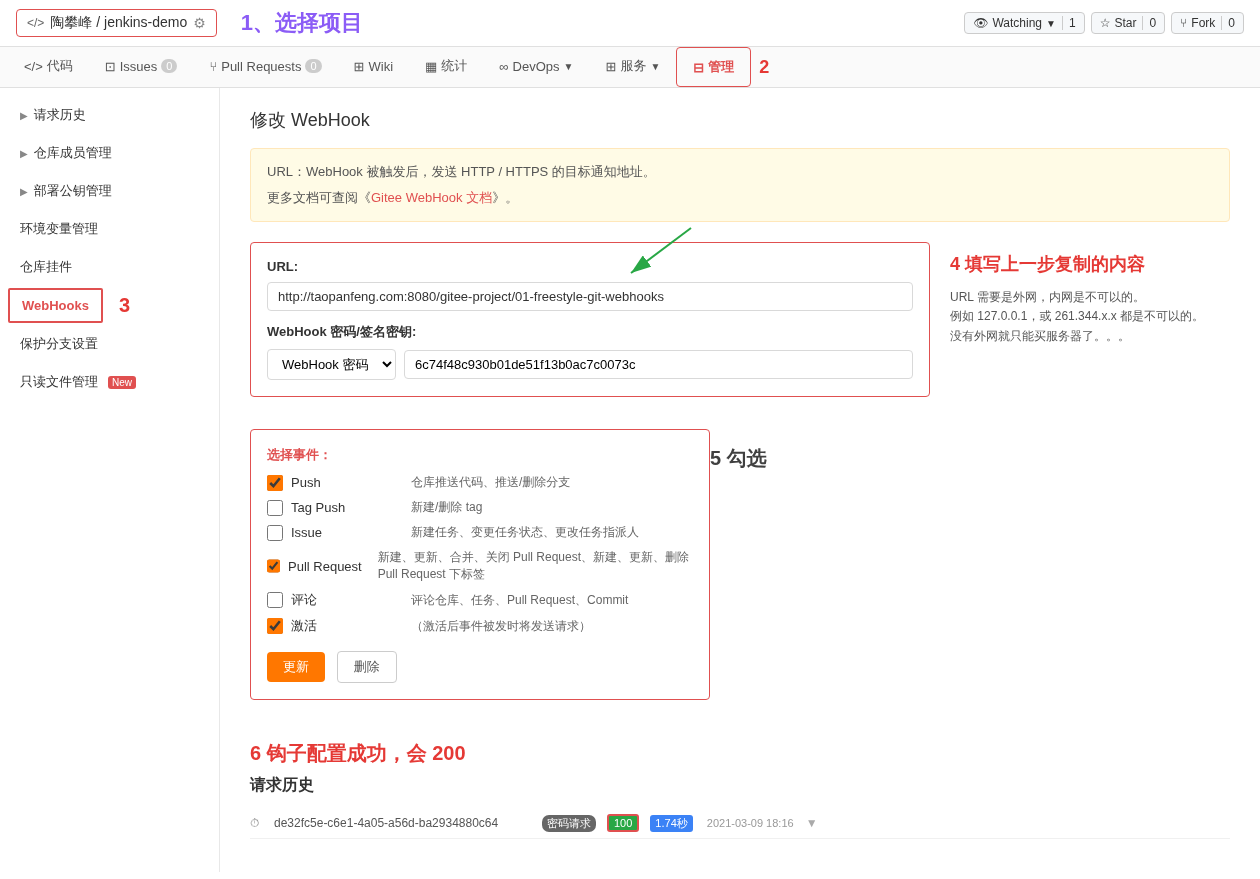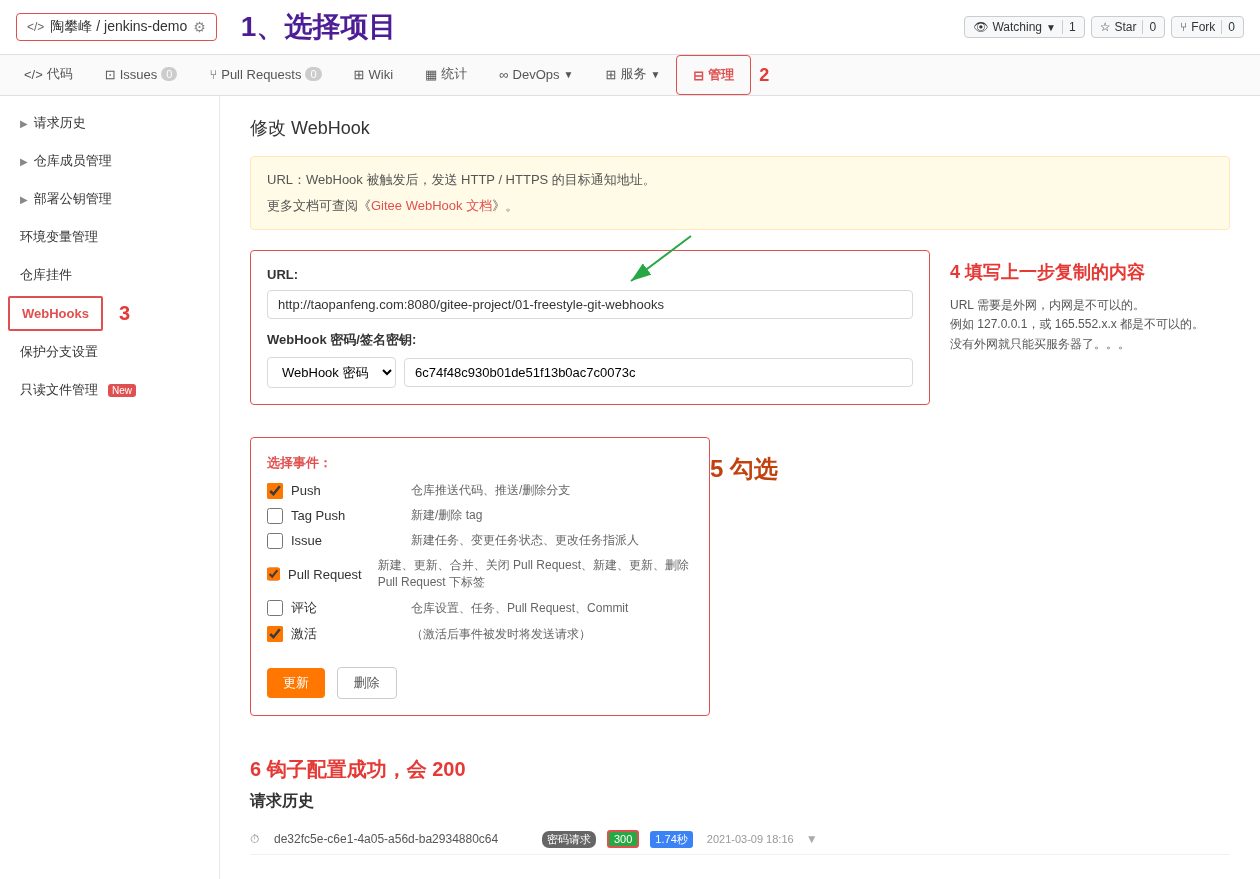--- a/index.html
+++ b/index.html
@@ -78,21 +78,21 @@
 </head>
 <body>
 
 <div class="header">
   <div class="header-left">
     <div class="repo-title">
       <span style="font-size:12px;color:#666;">&lt;/&gt;</span>
       <span>陶攀峰 / jenkins-demo</span>
       <span style="cursor:pointer;color:#888;font-size:14px;">⚙</span>
     </div>
-    <span style="font-size:28px;font-weight:bold;color:#4c1d95;margin-left:16px;">1、选择项目</span>
+    <span style="font-size:22px;font-weight:bold;color:#8b5cf6;margin-left:16px;">1、选择项目</span>
   </div>
   <div class="header-right">
     <div class="watch-btn">
       <span>👁</span>
       <span>Watching</span>
       <span style="font-size:10px;">▼</span>
       <span class="watch-count">1</span>
     </div>
     <div class="star-btn">
       <span>☆</span>
@@ -212,21 +212,21 @@
               <polygon points="0 0, 10 3.5, 0 7" fill="#28a745"></polygon>
             </marker>
           </defs>
           <line x1="80" y1="5" x2="20" y2="50" stroke="#28a745" stroke-width="2" marker-end="url(#arrowhead)"></line>
         </svg>
       </div>
 
       <div style="width:280px;padding-top:10px;">
         <div style="font-size:18px;font-weight:bold;color:#e53935;margin-bottom:12px;">4 填写上一步复制的内容</div>
         <div class="url-note">URL 需要是外网，内网是不可以的。</div>
-        <div class="url-note">例如 127.0.0.1，或 165.552.x.x 都是不可以的。</div>
+        <div class="url-note">例如 127.0.0.1，或 261.344.x.x 都是不可以的。</div>
         <div class="url-note" style="margin-top:0;">没有外网就只能买服务器了。。。</div>
       </div>
     </div>
 
     <div style="display:flex;margin-bottom:20px;">
       <div class="events-section" style="flex:0 0 460px;">
         <div class="events-title">选择事件：</div>
 
         <div class="event-row">
           <input type="checkbox" checked="" class="event-checkbox" style="">
@@ -248,51 +248,51 @@
 
         <div class="event-row">
           <input type="checkbox" checked="" class="event-checkbox" style="">
           <span class="event-name">Pull Request</span>
           <span class="event-desc">新建、更新、合并、关闭 Pull Request、新建、更新、删除 Pull Request 下标签</span>
         </div>
 
         <div class="event-row">
           <input type="checkbox" class="event-checkbox" style="">
           <span class="event-name">评论</span>
-          <span class="event-desc">仓库设置、任务、Pull Request、Commit</span>
+          <span class="event-desc">评论仓库、任务、Pull Request、Commit</span>
         </div>
 
         <div class="event-row">
           <input type="checkbox" checked="" class="event-checkbox" style="">
           <span class="event-name">激活</span>
           <span class="event-desc">（激活后事件被发时将发送请求）</span>
         </div>
 
-        <div style="margin-top:24px;">
+        <div style="margin-top:16px;">
           <button class="btn-update">更新</button>
           <button class="btn-delete">删除</button>
         </div>
       </div>
 
       <div style="padding-top:16px;">
-        <span style="font-size:24px;font-weight:bold;color:#c2410c;">5 勾选</span>
+        <span style="font-size:20px;font-weight:bold;color:#404040;">5 勾选</span>
       </div>
     </div>
 
     <div>
       <div style="font-size:20px;font-weight:bold;color:#e53935;margin-bottom:8px;">6 钩子配置成功，会 200</div>
       <div class="history-title">请求历史</div>
 
       <div class="history-table">
 
         <div class="history-row">
           <span class="history-icon">⏱</span>
           <span class="history-hash">de32fc5e-c6e1-4a05-a56d-ba2934880c64</span>
           <span class="tag-密码请求">密码请求</span>
-          <span class="tag-200">300</span>
+          <span class="tag-200">100</span>
           <span class="tag-time">1.74秒</span>
           <span class="history-date">2021-03-09 18:16</span>
           <span class="history-expand">▼</span>
         </div>
 
       </div>
     </div>
   </div>
 </div>
 

